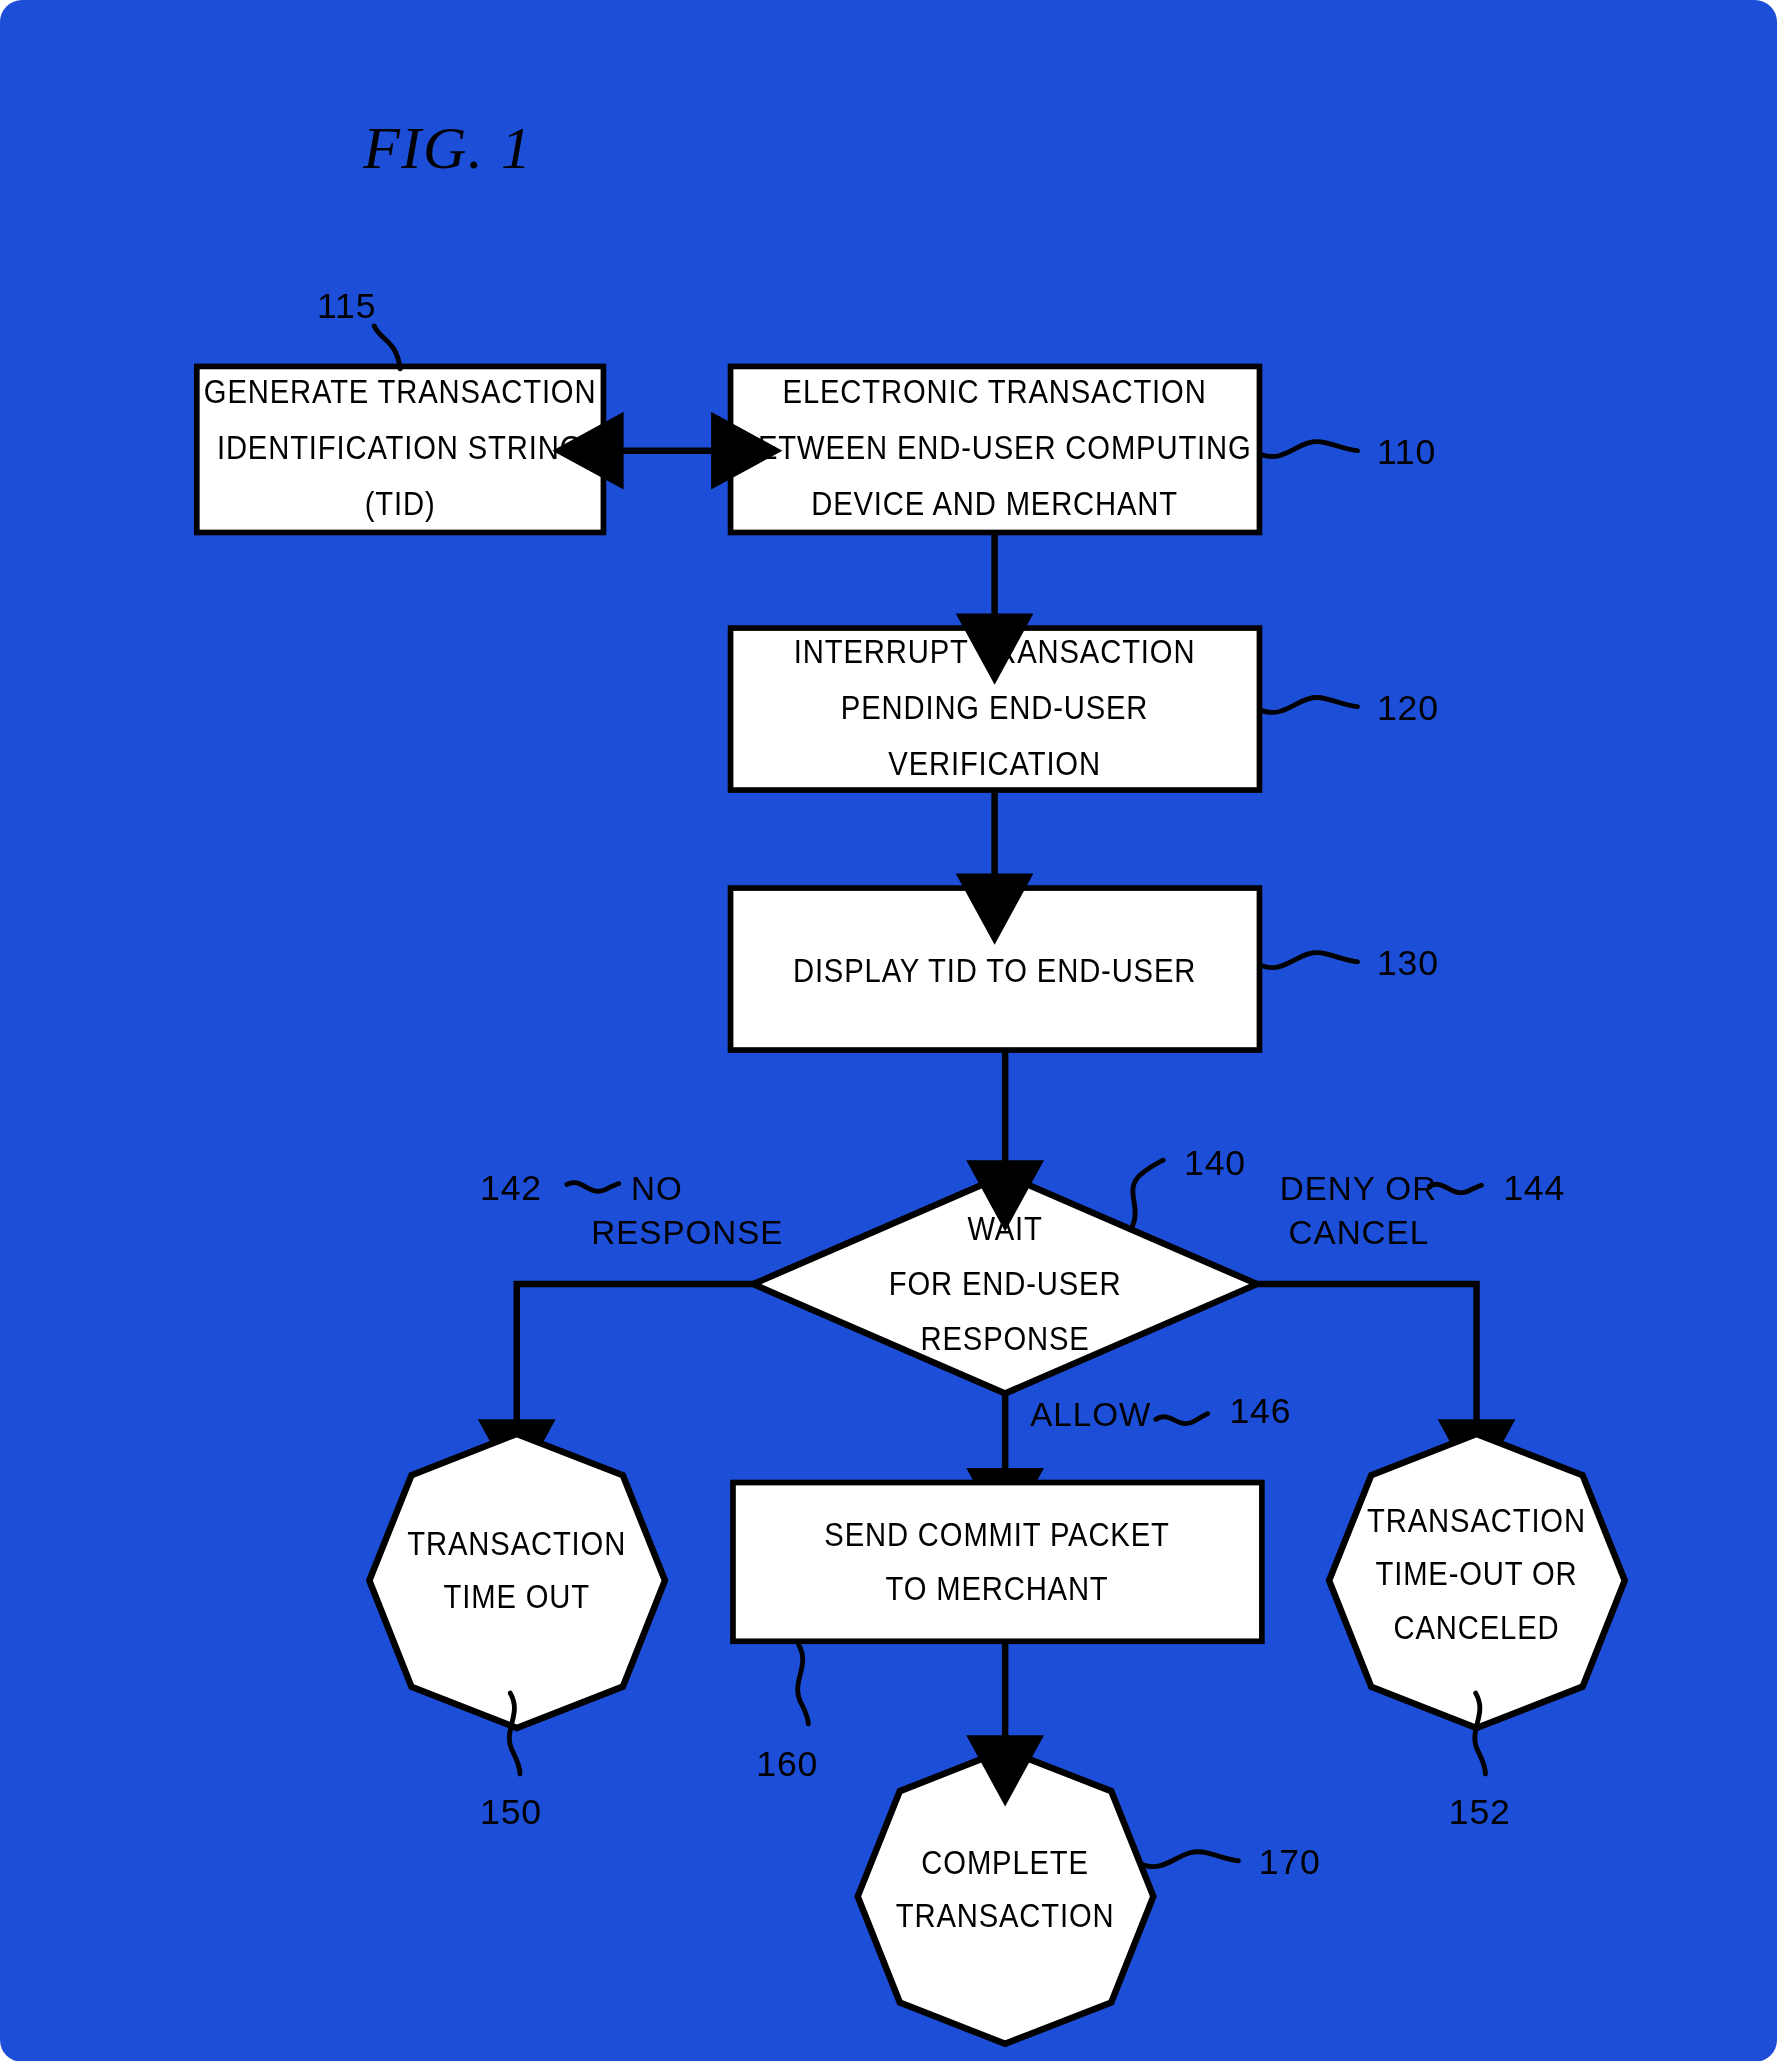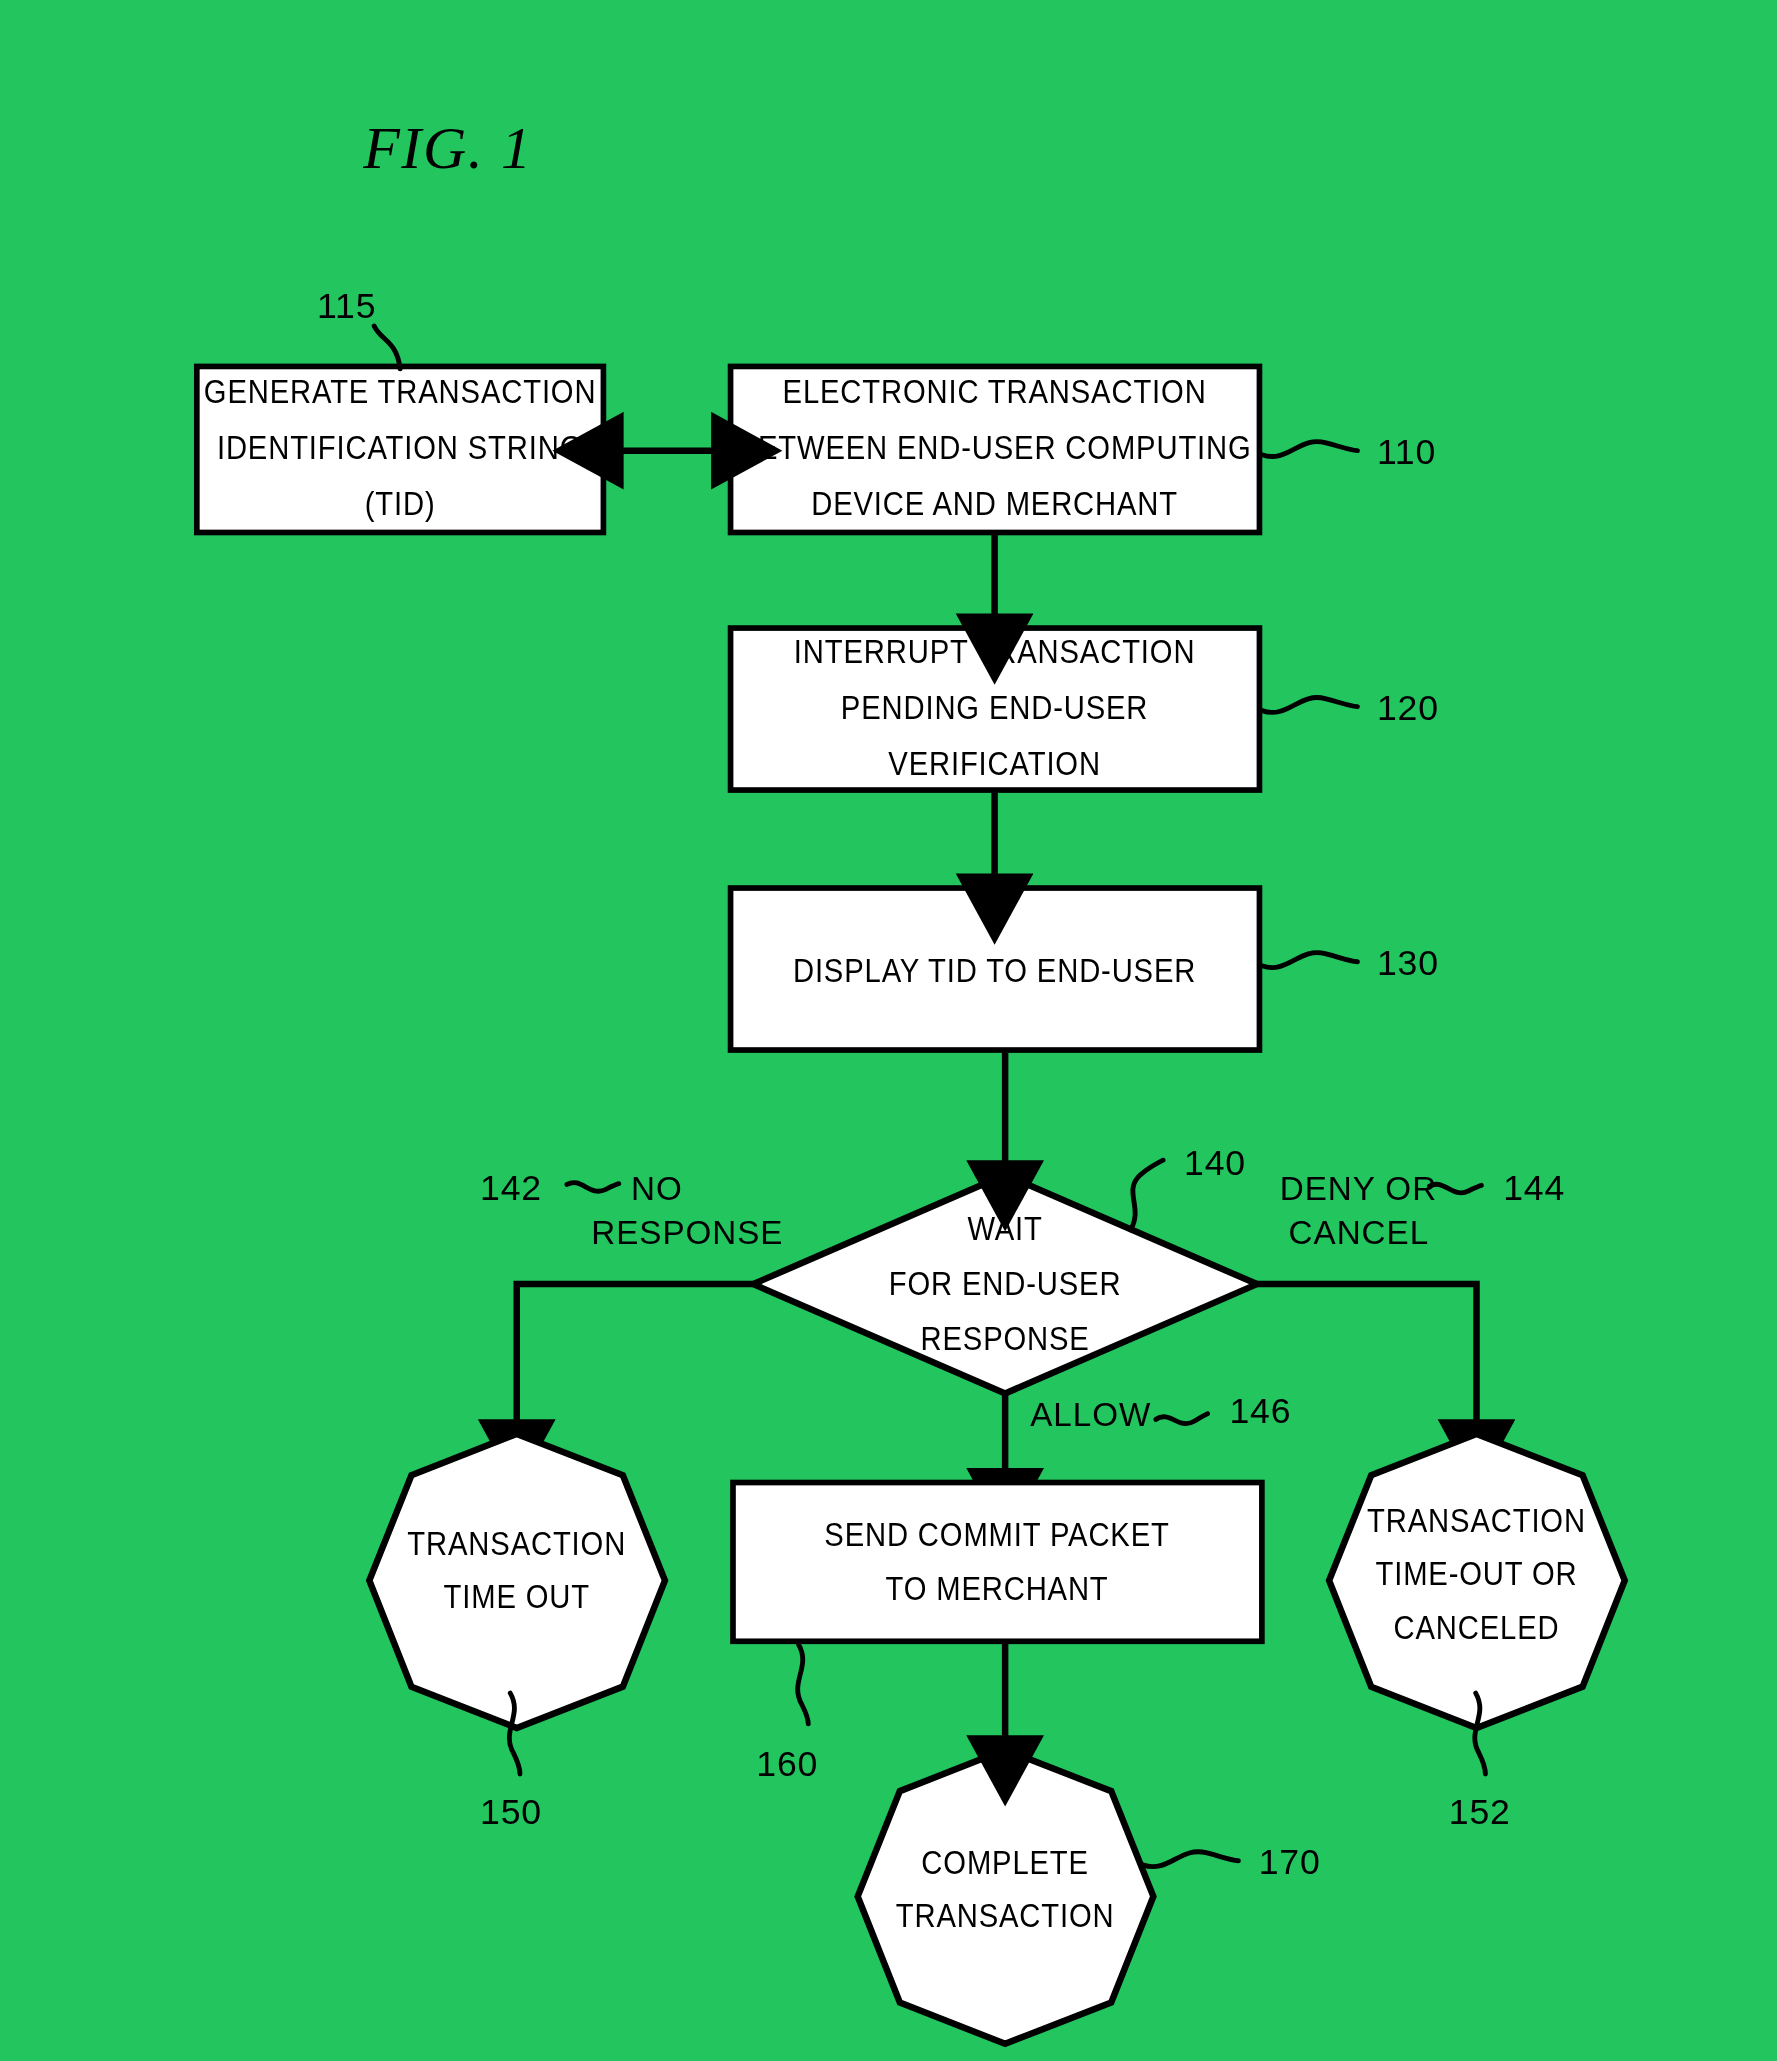--- a/index.html
+++ b/index.html
@@ -4,23 +4,24 @@
 <style>
   html, body {
     margin: 0;
     padding: 0;
     background: #ffffff;
   }
   #page {
     position: relative;
     width: 1777px;
     height: 2062px;
-    background: #22c55e;
+    background: #1d4ed8;
     overflow: hidden;
     font-family: "Liberation Sans", sans-serif;
+    border-radius: 22px;
   }
   #figure-svg {
     position: absolute;
     top: 0;
     left: 0;
     width: 1777px;
     height: 2062px;
     display: block;
   }
   .fig-title {

